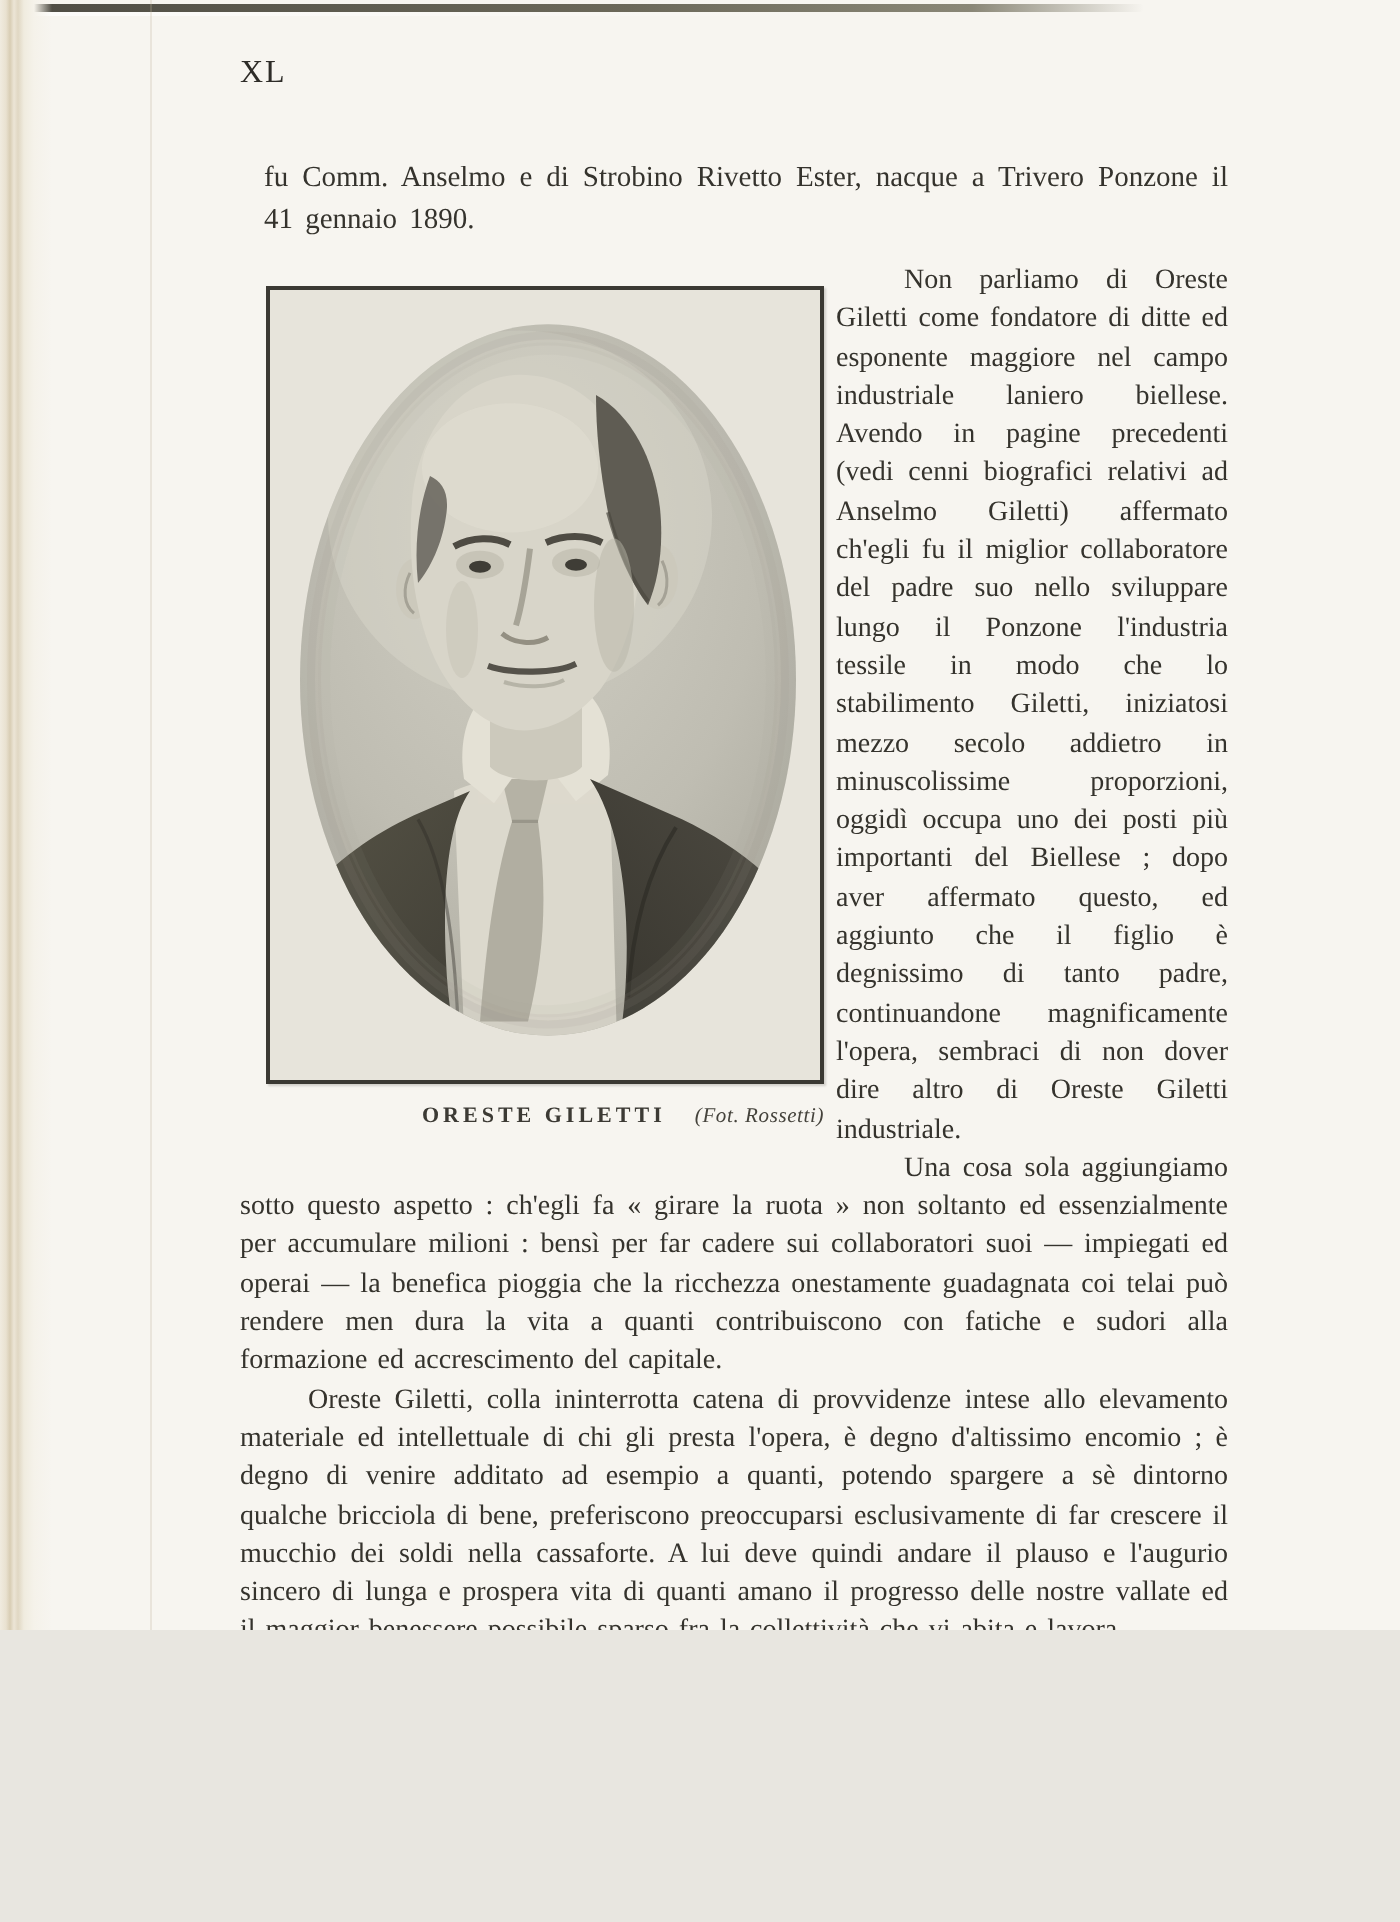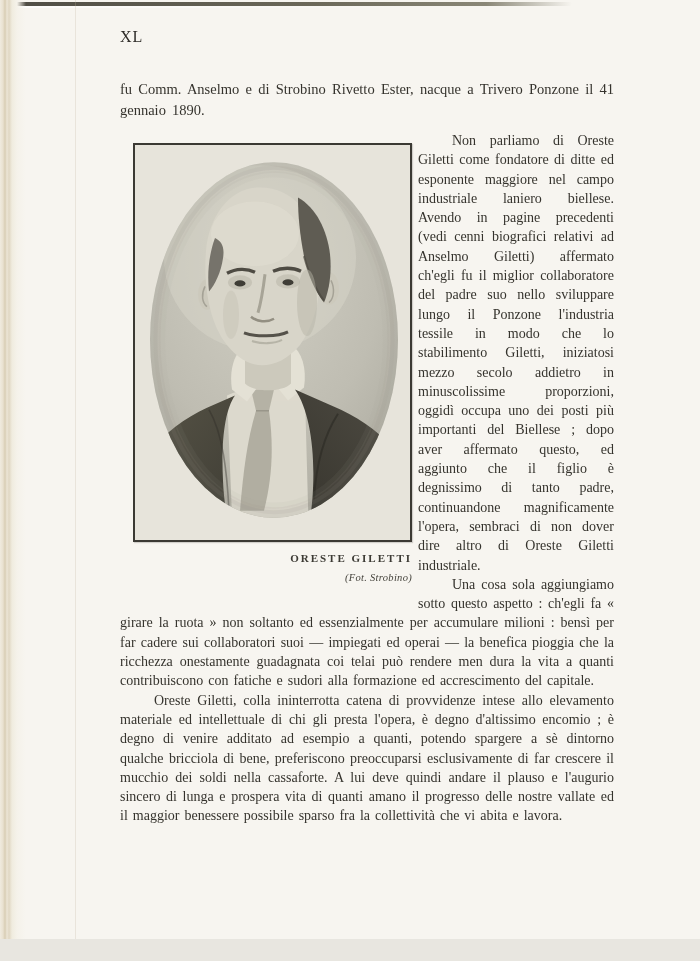--- a/index.html
+++ b/index.html
@@ -1,17 +1,17 @@
 <!DOCTYPE html>
 <html lang="it"><head>
 <meta charset="utf-8">
 <style>
   html,body { margin:0; padding:0; background:#e8e6e0; }
   .page {
-    position:relative; width:700px; height:939px;
+    position:relative; width:700px; height:815px;
     background:#f7f5f0;
     overflow:hidden;
     font-family:"Liberation Serif", serif;
     color:#35332d;
   }
   
   .top-edge {
     position:absolute; top:2px; left:0; width:572px; height:4px;
     background:linear-gradient(to right, #4e4c44 0%, #6b6859 55%, #8a8777 85%, rgba(138,135,119,0) 100%);
     border-radius:2px;
@@ -37,21 +37,21 @@
     font-size:16px; letter-spacing:1px; color:#2e2c28;
   }
   .title {
     margin:29px 26px 0 0; padding:0;
     text-align:center;
     font-family:"Liberation Sans", sans-serif;
     font-weight:bold; font-size:19px; letter-spacing:1.3px;
     color:#201f1c;
   }
   .intro {
-    margin:33px 0 0 0;
+    margin:33px 0 0 12px;
     font-size:14.5px; line-height:21px;
     text-align:justify; word-spacing:2.5px;
   }
   .body { margin-top:10px; font-size:14px; line-height:19.3px; }
   .body p {
     margin:0; text-align:justify; text-indent:34px;
     word-spacing:1.5px;
   }
   .body::after { content:""; display:block; clear:both; }
 
@@ -62,23 +62,22 @@
   .frame {
     margin-left:13px; width:279px; height:399px;
     box-sizing:border-box;
     border:2px solid #3b3933;
     box-shadow: inset 0 0 0 1px rgba(59,57,51,.25), 1px 1px 1px rgba(59,57,51,.2);
     background:#eae7de;
   }
   .frame svg { display:block; width:100%; height:100%; }
   .caption {
     margin:7px 6px 0 13px; width:279px; box-sizing:border-box;
-    display:flex; justify-content:space-between; align-items:flex-end;
+    display:flex; justify-content:space-between; align-items:center;
     padding-left:78px;
-    flex-direction:column;
   }
   .caption-name {
     font-size:11px; font-weight:bold; letter-spacing:2px; color:#3c3a34;
   }
   .caption-credit {
     font-size:10.5px; font-style:italic; color:#45433c; letter-spacing:.3px;
   }
 </style>
 </head>
 <body>
@@ -178,21 +177,21 @@
               <ellipse cx="96" cy="168" rx="8" ry="24" fill="#c2bfb2" opacity="0.4"></ellipse>
 
               <ellipse cx="139" cy="193" rx="121" ry="173" fill="none" stroke="#8f8c80" stroke-width="9" opacity="0.12"></ellipse>
               <ellipse cx="139" cy="193" rx="117" ry="169" fill="none" stroke="#9a978b" stroke-width="7" opacity="0.10"></ellipse>
               <ellipse cx="139" cy="193" rx="112" ry="164" fill="none" stroke="#a5a296" stroke-width="6" opacity="0.08"></ellipse>
             </g>
           </svg>
         </div>
         <div class="caption">
           <span class="caption-name">ORESTE GILETTI</span>
-          <span class="caption-credit">(Fot. Strobino)</span>
+          <span class="caption-credit">(Fot. Rossetti)</span>
         </div>
       </div>
 
       <p>Non parliamo di Oreste Giletti come fondatore di ditte ed esponente maggiore nel campo industriale laniero biellese. Avendo in pagine precedenti (vedi cenni biografici relativi ad Anselmo Giletti) affermato ch'egli fu il miglior collaboratore del padre suo nello sviluppare lungo il Ponzone l'industria tessile in modo che lo stabilimento Giletti, iniziatosi mezzo secolo addietro in minuscolissime proporzioni, oggidì occupa uno dei posti più importanti del Biellese ; dopo aver affermato questo, ed aggiunto che il figlio è degnissimo di tanto padre, continuandone magnificamente l'opera, sembraci di non dover dire altro di Oreste Giletti industriale.</p>
       <p>Una cosa sola aggiungiamo sotto questo aspetto : ch'egli fa « girare la ruota » non soltanto ed essenzialmente per accumulare milioni : bensì per far cadere sui collaboratori suoi — impiegati ed operai — la benefica pioggia che la ricchezza onestamente guadagnata coi telai può rendere men dura la vita a quanti contribuiscono con fatiche e sudori alla formazione ed accrescimento del capitale.</p>
       <p>Oreste Giletti, colla ininterrotta catena di provvidenze intese allo elevamento materiale ed intellettuale di chi gli presta l'opera, è degno d'altissimo encomio ; è degno di venire additato ad esempio a quanti, potendo spargere a sè dintorno qualche bricciola di bene, preferiscono preoccuparsi esclusivamente di far crescere il mucchio dei soldi nella cassaforte. A lui deve quindi andare il plauso e l'augurio sincero di lunga e prospera vita di quanti amano il progresso delle nostre vallate ed il maggior benessere possibile sparso fra la collettività che vi abita e lavora.</p>
 
     </div>
   </div>
 </div>

